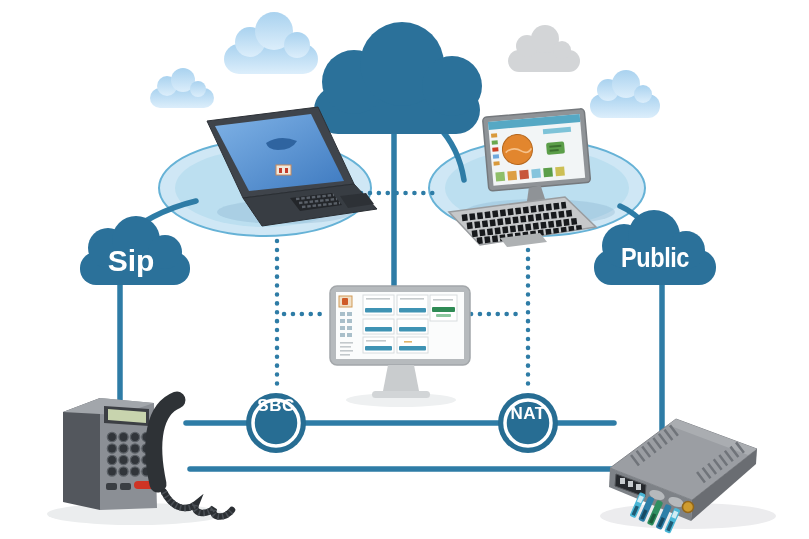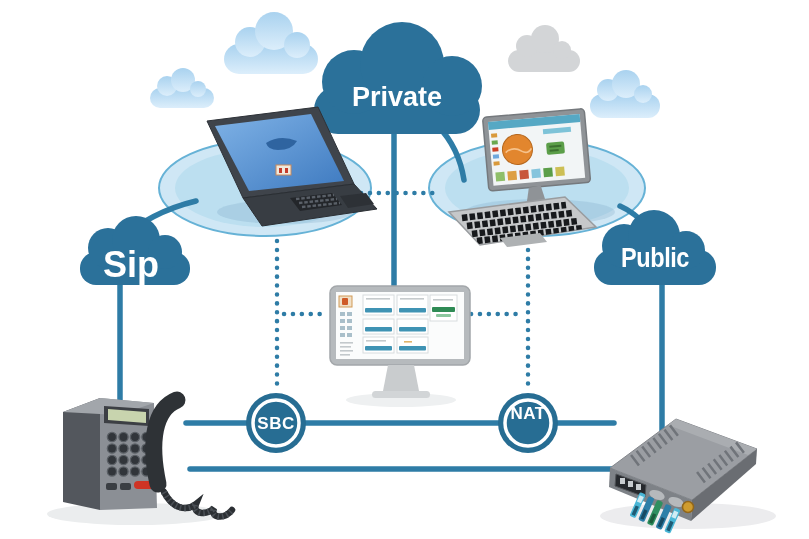--- a/index.html
+++ b/index.html
@@ -2,21 +2,21 @@
 <html style="--cloud-fill: #2b719a; --line: #2e7ca6; --node-fill: #276d93; --platform-fill: #cfe7f5; --platform-ring: #66b2d6; --sky-cloud-gray: #d3d5d7; --sky-cloud-blue: #b8dcf3; --label-text: #ffffff;"><head>
 <meta charset="utf-8">
 <style>
   html,body{margin:0;padding:0;background:#ffffff;}
   #stage{position:relative;width:809px;height:539px;background:#ffffff;overflow:hidden;
          font-family:"Liberation Sans",sans-serif;}
   svg{position:absolute;left:0;top:0;}
   .lbl{position:absolute;color:#ffffff;font-weight:bold;text-align:center;white-space:nowrap;
        font-family:"Liberation Sans",sans-serif;transform:translateX(-50%);}
   .lbl-private{font-size:27px;}
-  .lbl-sip{font-size:36px;}
+  .lbl-sip{font-size:30px;}
   .lbl-public{font-size:28px;transform:translateX(-50%) scaleX(.84);letter-spacing:-.5px;}
   .lbl-node{font-size:17px;letter-spacing:.5px;}
   
   .cloud-dark{fill:var(--cloud-fill,#2b719a);}
   .sky-blue{fill:url(#skyBlueGrad);}
   .sky-gray{fill:var(--sky-cloud-gray,#d3d5d7);}
   .platform-outer{fill:var(--platform-fill,#cfe7f5);stroke:var(--platform-ring,#66b2d6);stroke-width:2;}
   .platform-inner{fill:#bcdff0;stroke:none;}
   .lnk{stroke:var(--line,#2e7ca6);stroke-width:5.5;fill:none;stroke-linecap:round;}
   .lnk-dot{stroke:var(--line,#2e7ca6);stroke-width:4.5;fill:none;stroke-linecap:round;
@@ -293,19 +293,18 @@
   <g>
     <circle class="node-circle" cx="276" cy="423" r="30"></circle>
     <circle class="node-ring" cx="276" cy="423" r="23"></circle>
   </g>
   <g>
     <circle class="node-circle" cx="528" cy="423" r="30"></circle>
     <circle class="node-ring" cx="528" cy="423" r="23"></circle>
   </g>
 </svg>
 
-<div class="lbl lbl-private" style="left:397px;top:82px;">Private</div>
 <div class="lbl lbl-sip" style="left:131px;top:244px;">Sip</div>
 <div class="lbl lbl-public" style="left:655px;top:242px;">Public</div>
-<div class="lbl lbl-node" style="left:276px;top:414px;text-align:center;">SBC</div>
+<div class="lbl lbl-node" style="left:276px;top:396px;text-align:center;">SBC</div>
 <div class="lbl lbl-node" style="left:528px;top:404px;">NAT</div>
 
 </div>
 
 </body></html>

